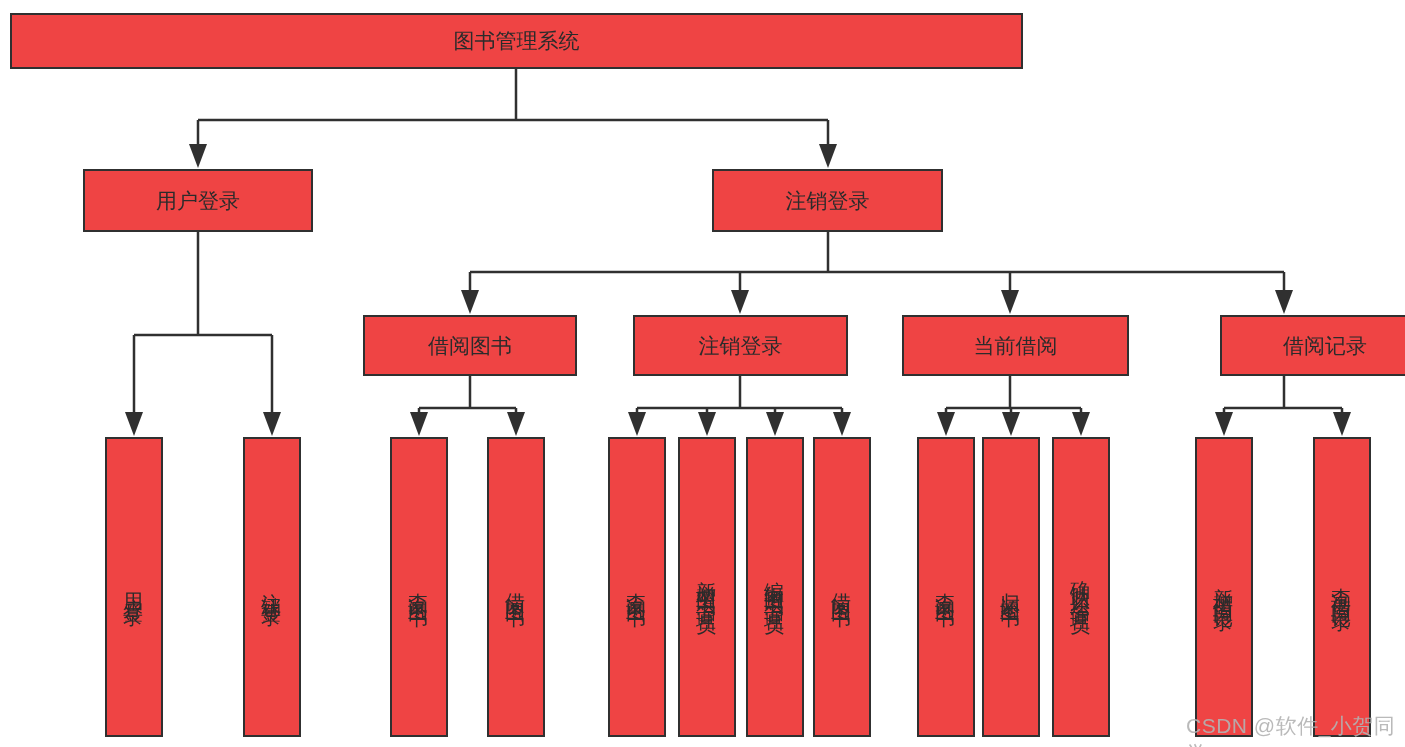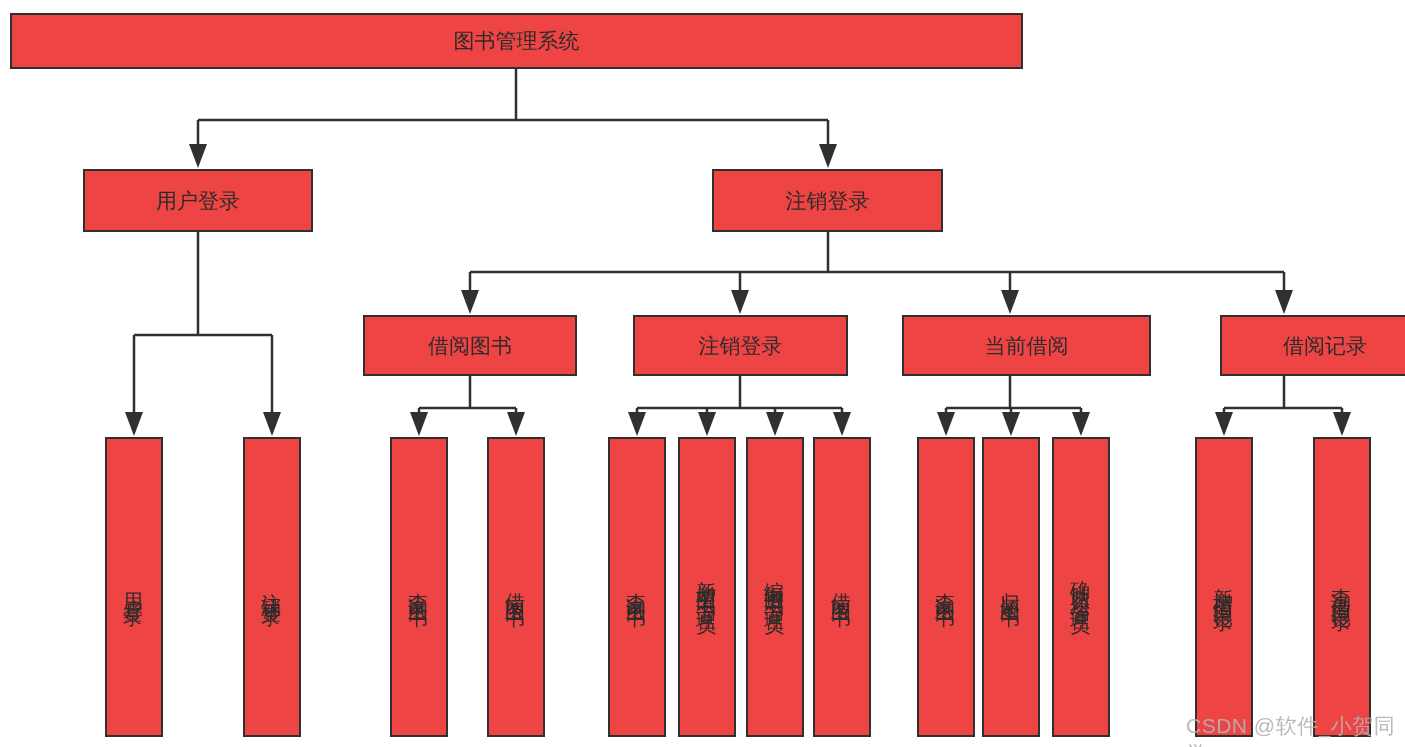--- a/index.html
+++ b/index.html
@@ -95,21 +95,21 @@
     </g>
   </svg>
 
   <div class="box" style="left:10px;top:13px;width:1013px;height:56px">图书管理系统</div>
 
   <div class="box" style="left:83px;top:169px;width:230px;height:63px">用户登录</div>
   <div class="box" style="left:712px;top:169px;width:231px;height:63px">注销登录</div>
 
   <div class="box" style="left:363px;top:315px;width:214px;height:61px">借阅图书</div>
   <div class="box" style="left:633px;top:315px;width:215px;height:61px">注销登录</div>
-  <div class="box" style="left:902px;top:315px;width:249px;height:61px">当前借阅</div>
+  <div class="box" style="left:902px;top:315px;width:227px;height:61px">当前借阅</div>
   <div class="box" style="left:1220px;top:315px;width:210px;height:61px">借阅记录</div>
 
   <div class="box v" style="left:105px;top:437px;width:58px;height:300px">用户登录</div>
   <div class="box v" style="left:243px;top:437px;width:58px;height:300px">注销登录</div>
 
   <div class="box v" style="left:390px;top:437px;width:58px;height:300px">查询图书</div>
   <div class="box v" style="left:487px;top:437px;width:58px;height:300px">借阅图书</div>
 
   <div class="box v" style="left:608px;top:437px;width:58px;height:300px">查询图书</div>
   <div class="box v" style="left:678px;top:437px;width:58px;height:300px">新增图书（管理员）</div>

